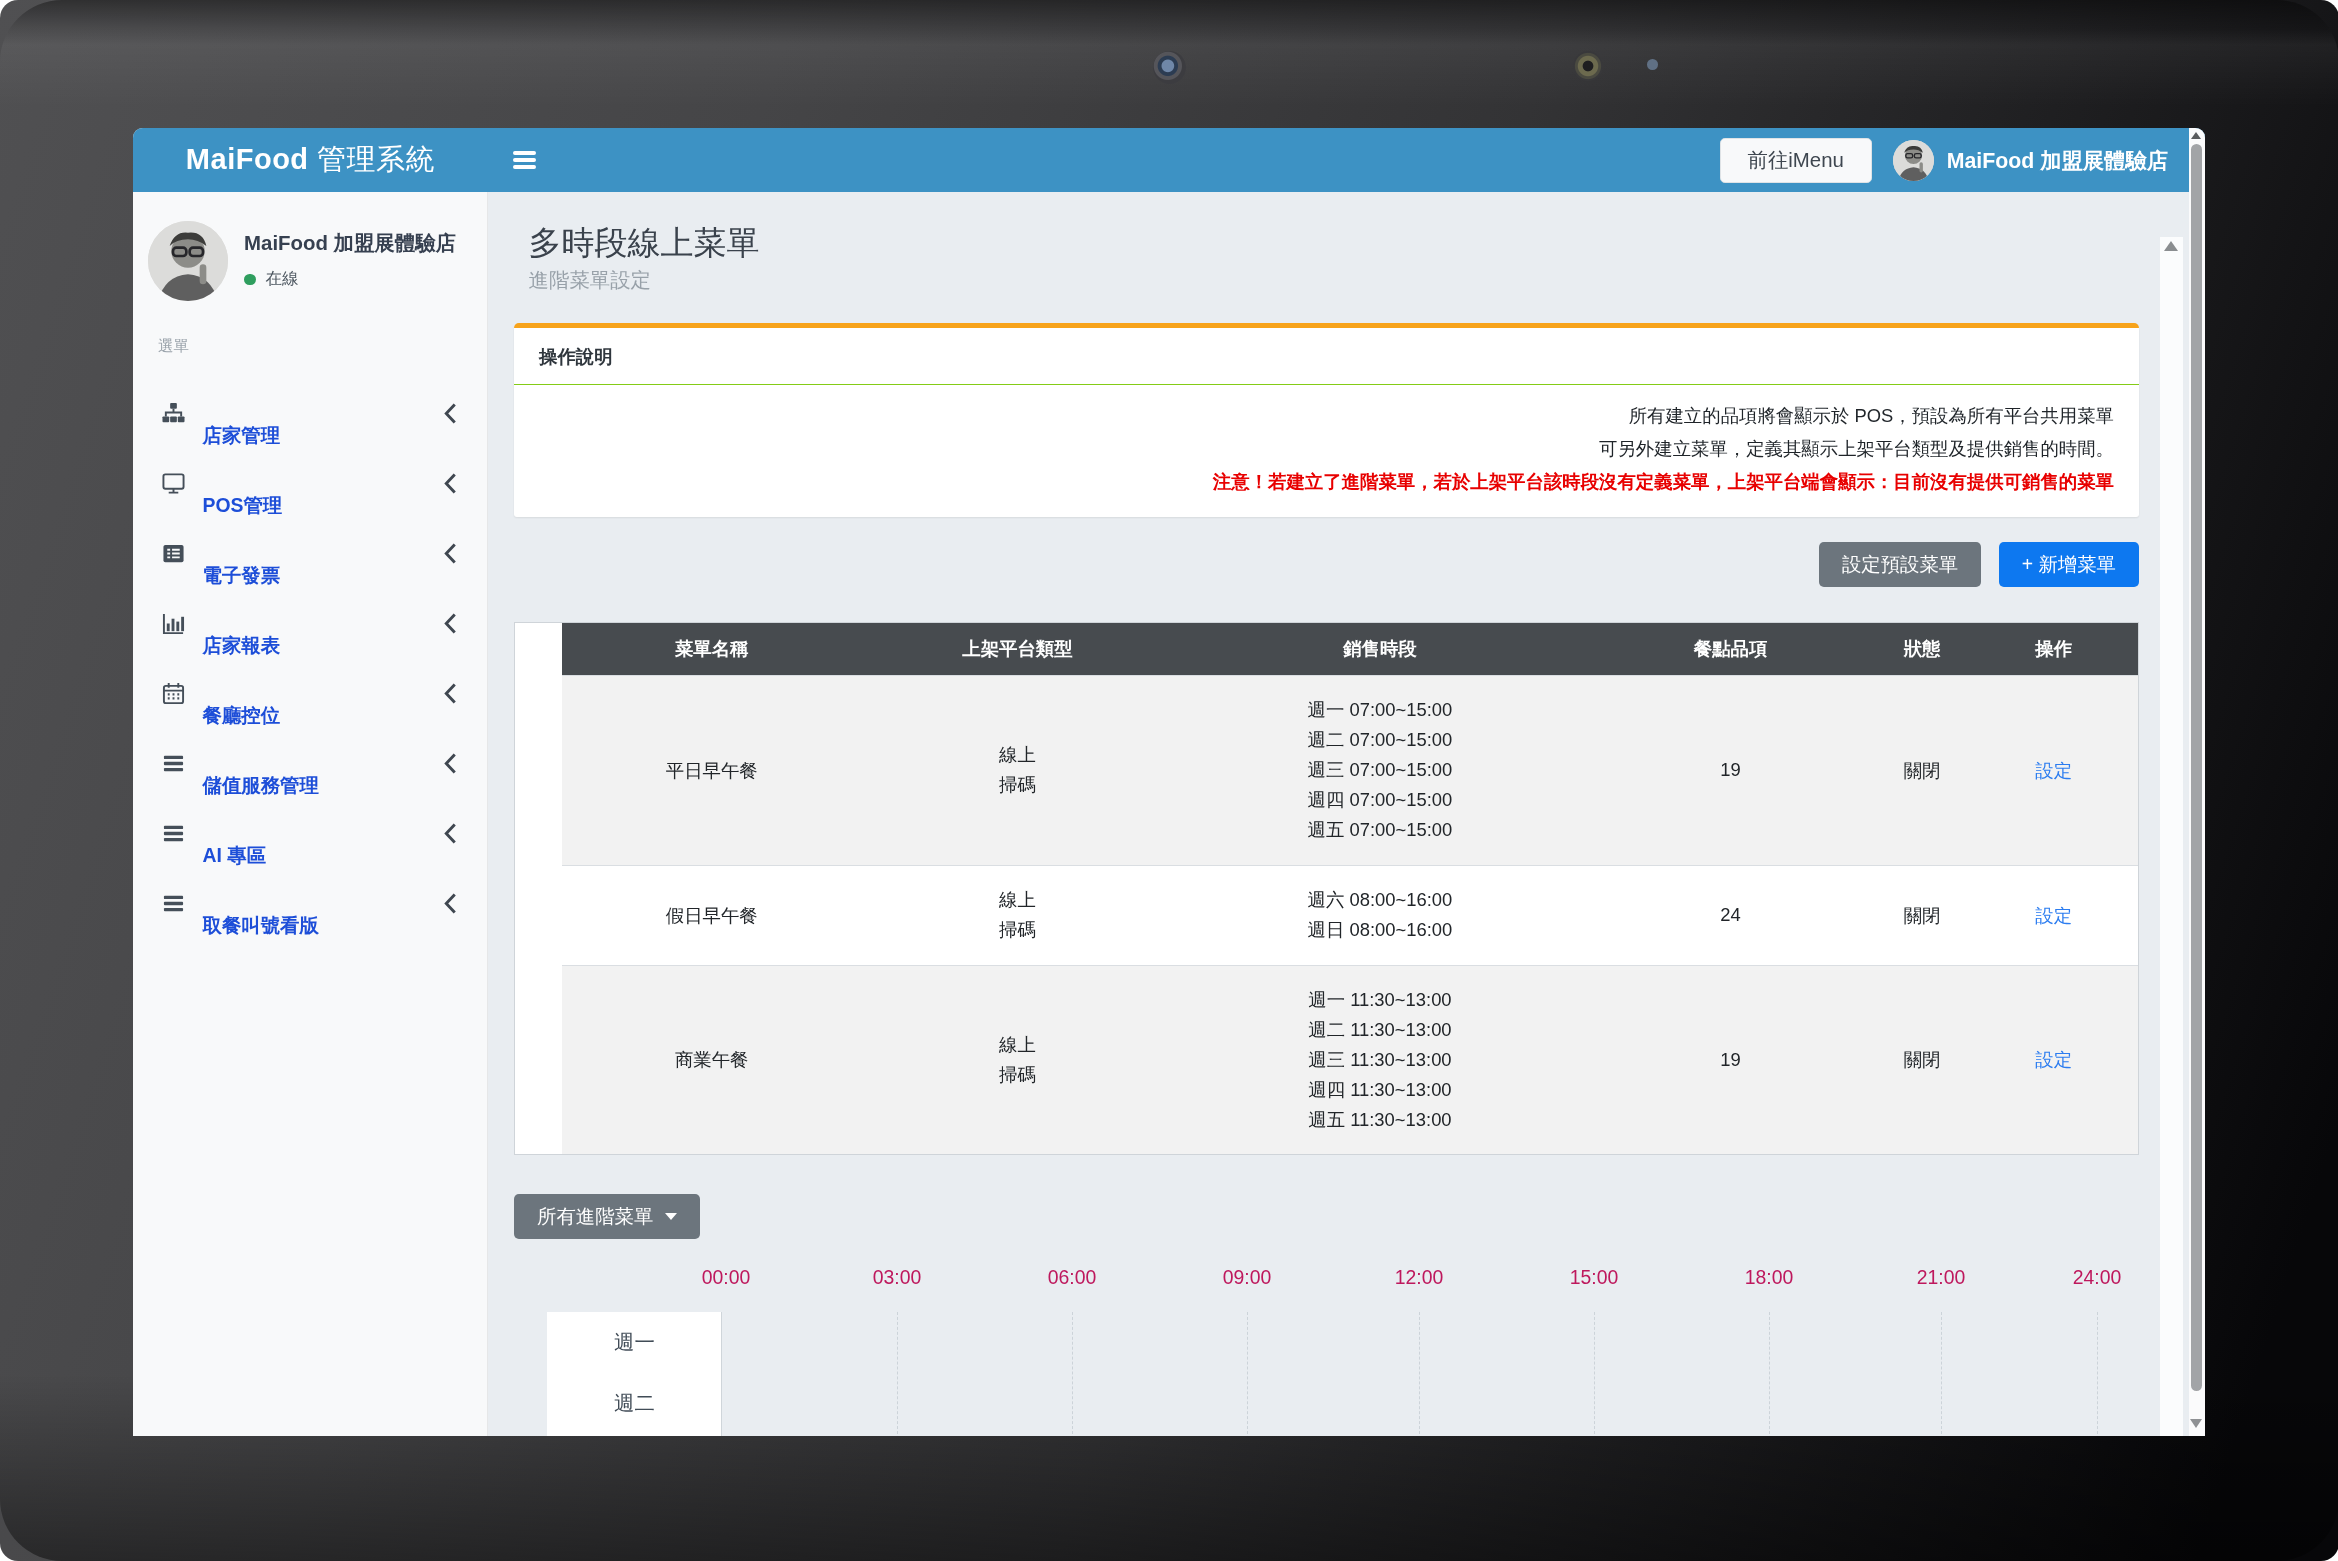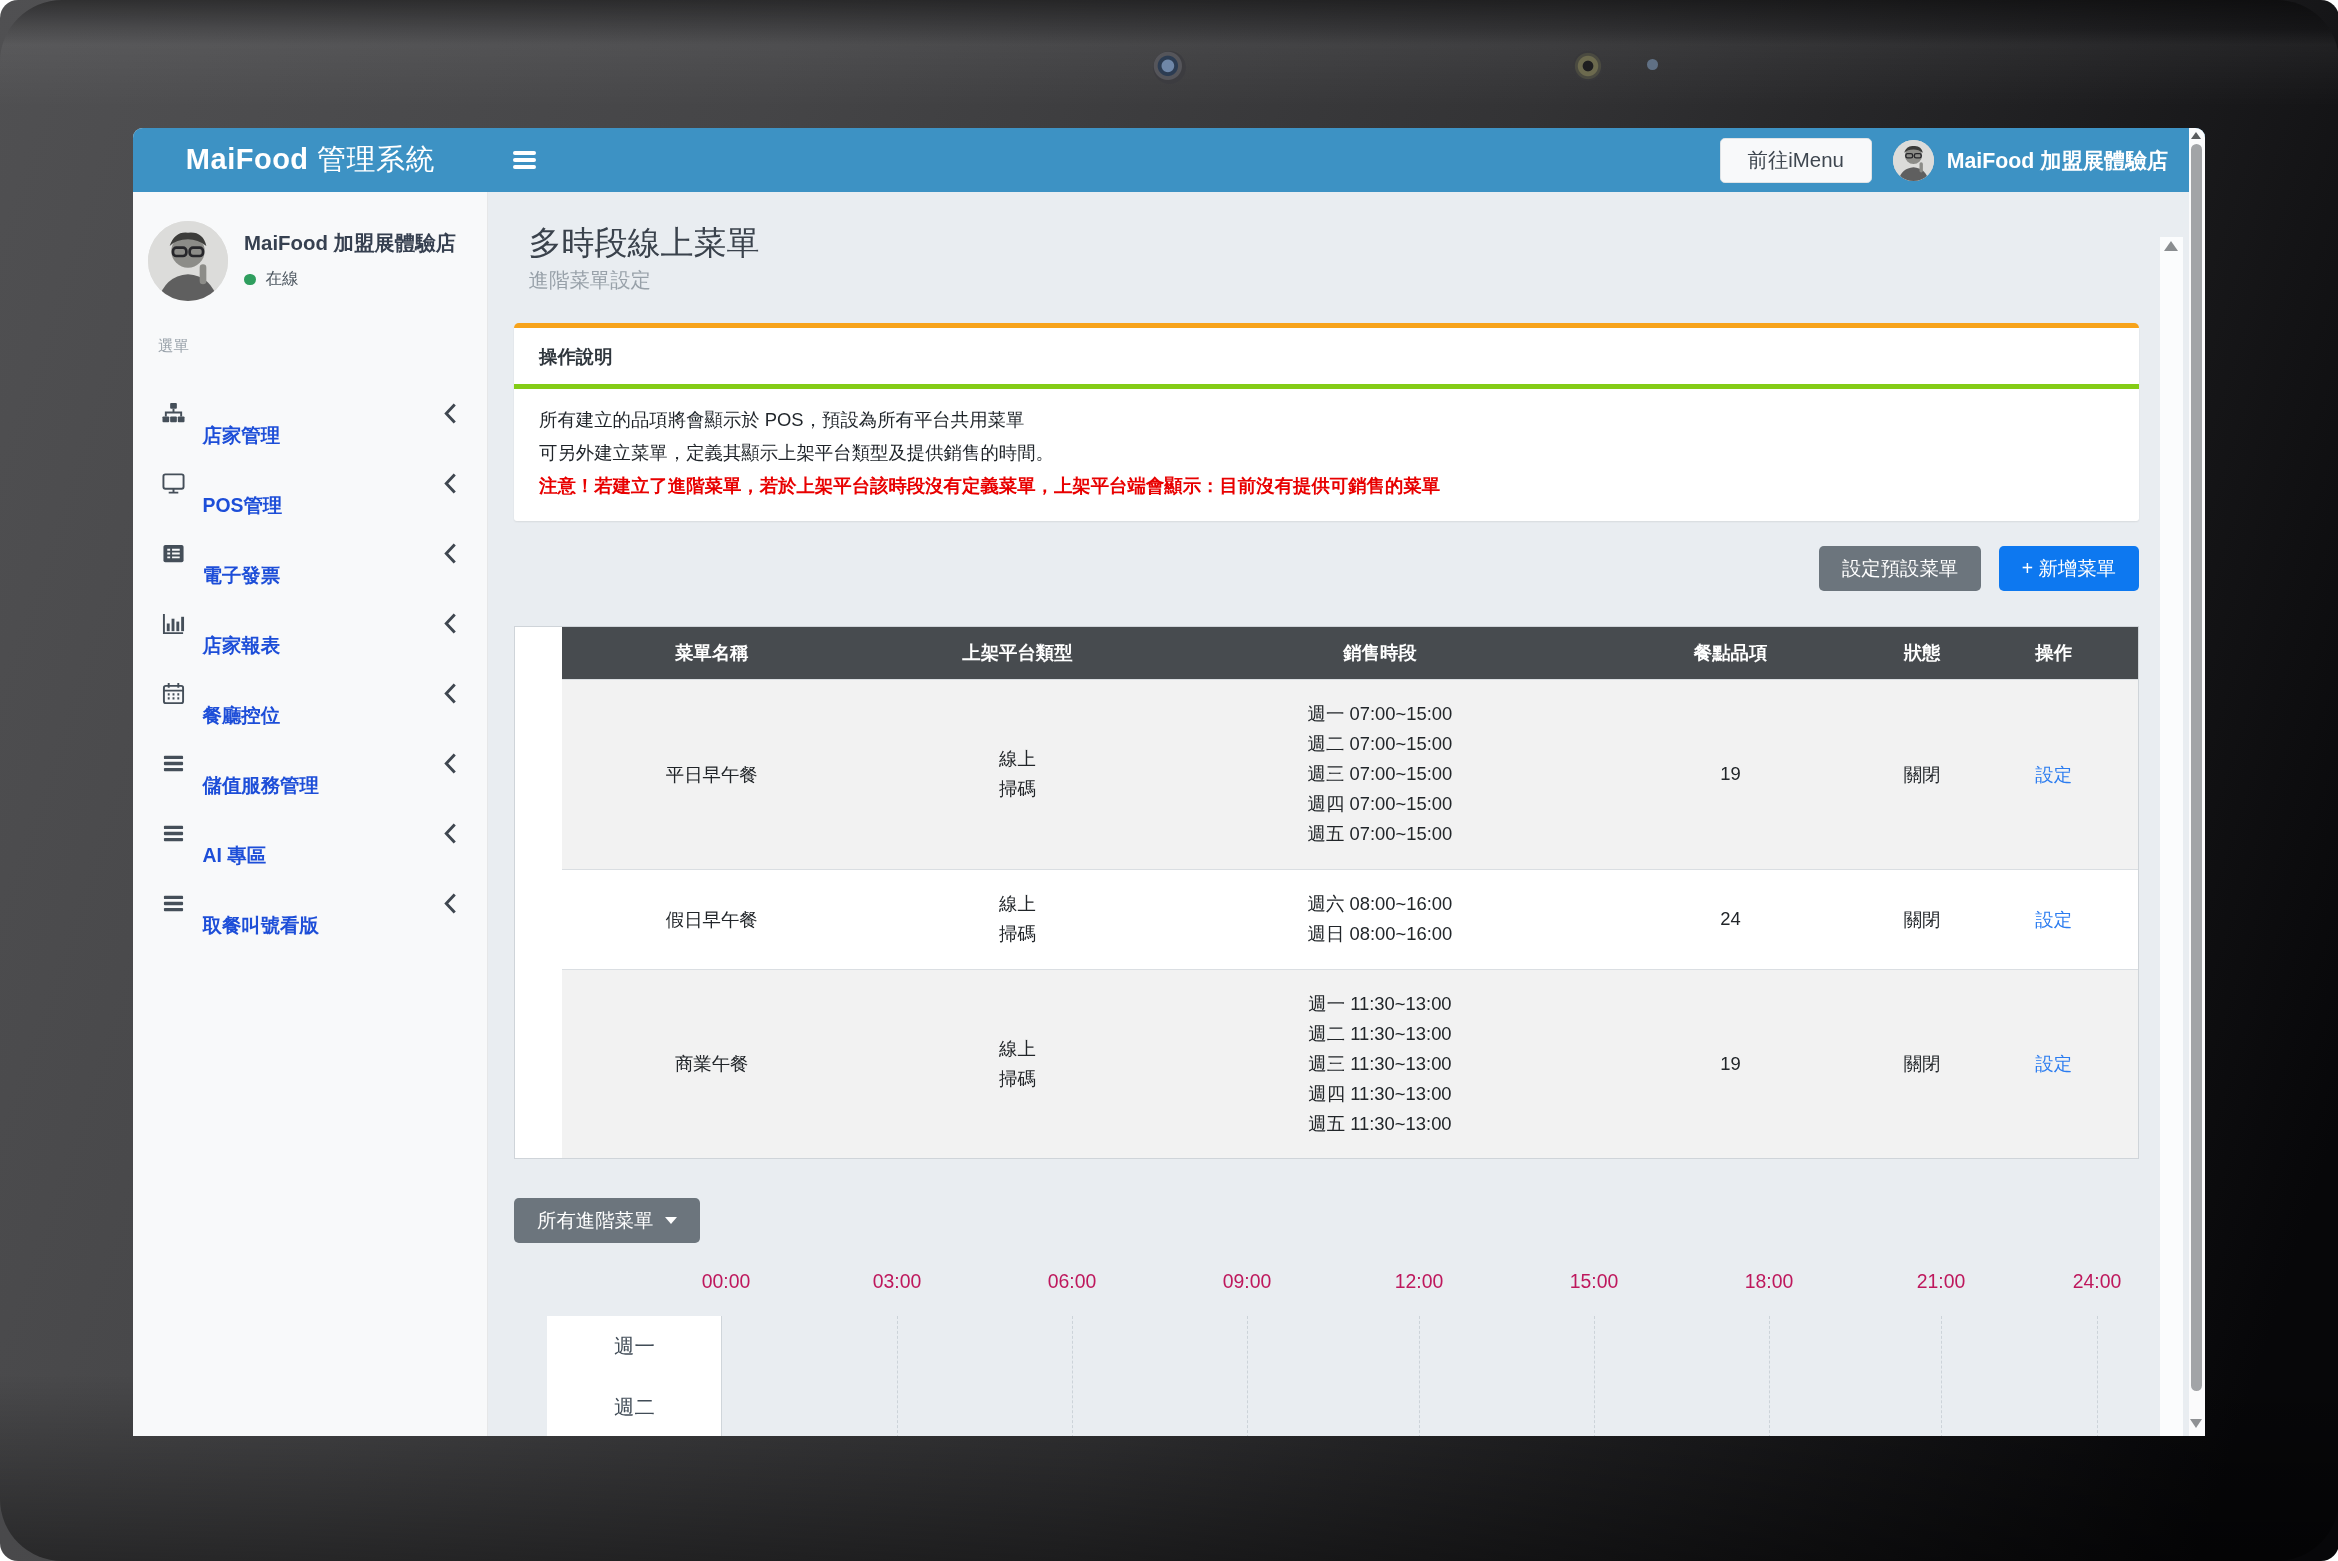--- a/index.html
+++ b/index.html
@@ -50,23 +50,23 @@
   .nav-item .chev { margin-left:auto; display:flex; }
 
   
   .main { position:absolute; left:355px; top:64px; width:1700px; bottom:0; background:#e9edf1; overflow:hidden; }
   .page-head { margin:29px 0 0 26px; display:flex; align-items:baseline;flex-direction:column; }
   .page-title { font-size:33px; font-weight:500; color:#3a424c; }
   .page-sub { margin-left:14.6px; font-size:20.4px; color:#98a1a9; }
 
   .card { margin:29px 49px 0 26px; background:#fff; border-top:5.8px solid #f7a31b; border-radius:4.9px 4.9px 2.9px 2.9px;
     box-shadow:0 1px 1.9px rgba(0,0,0,.08); }
-  .card-title { padding:15.5px 25px; font-size:18.4px; font-weight:700; color:#2f363d; border-bottom:5px solid #84cc16; }
+  .card-title { padding:15.5px 25px; font-size:18.4px; font-weight:700; color:#2f363d; border-bottom:1px solid #84cc16; }
   .card-body { padding:13.6px 25px 19.4px; }
-  .card-body p { font-size:18.4px; line-height:33px; color:#1f2429; }
+  .card-body p { font-size:18.4px; line-height:33px; color:#1f2429;text-align:right; }
   .card-body p.warn { color:#e80000; font-weight:700; }
 
   .toolbar { margin:25px 49px 0 0; display:flex; justify-content:flex-end; gap:17.5px; }
   .btn { height:45px; border:none; border-radius:4.9px; padding:0 23px; font-size:19.4px; display:flex; align-items:center; cursor:pointer; font-family:inherit; }
   .btn-gray { background:#6c757d; color:#fff; }
   .btn-blue { background:#0d78f0; color:#fff; }
 
   
   .table { margin:35px 49px 0 26px; border:1px solid #cfd4d9; background:#fff;padding-left:47px; }
   .trow { display:flex; align-items:center; text-align:center; }

